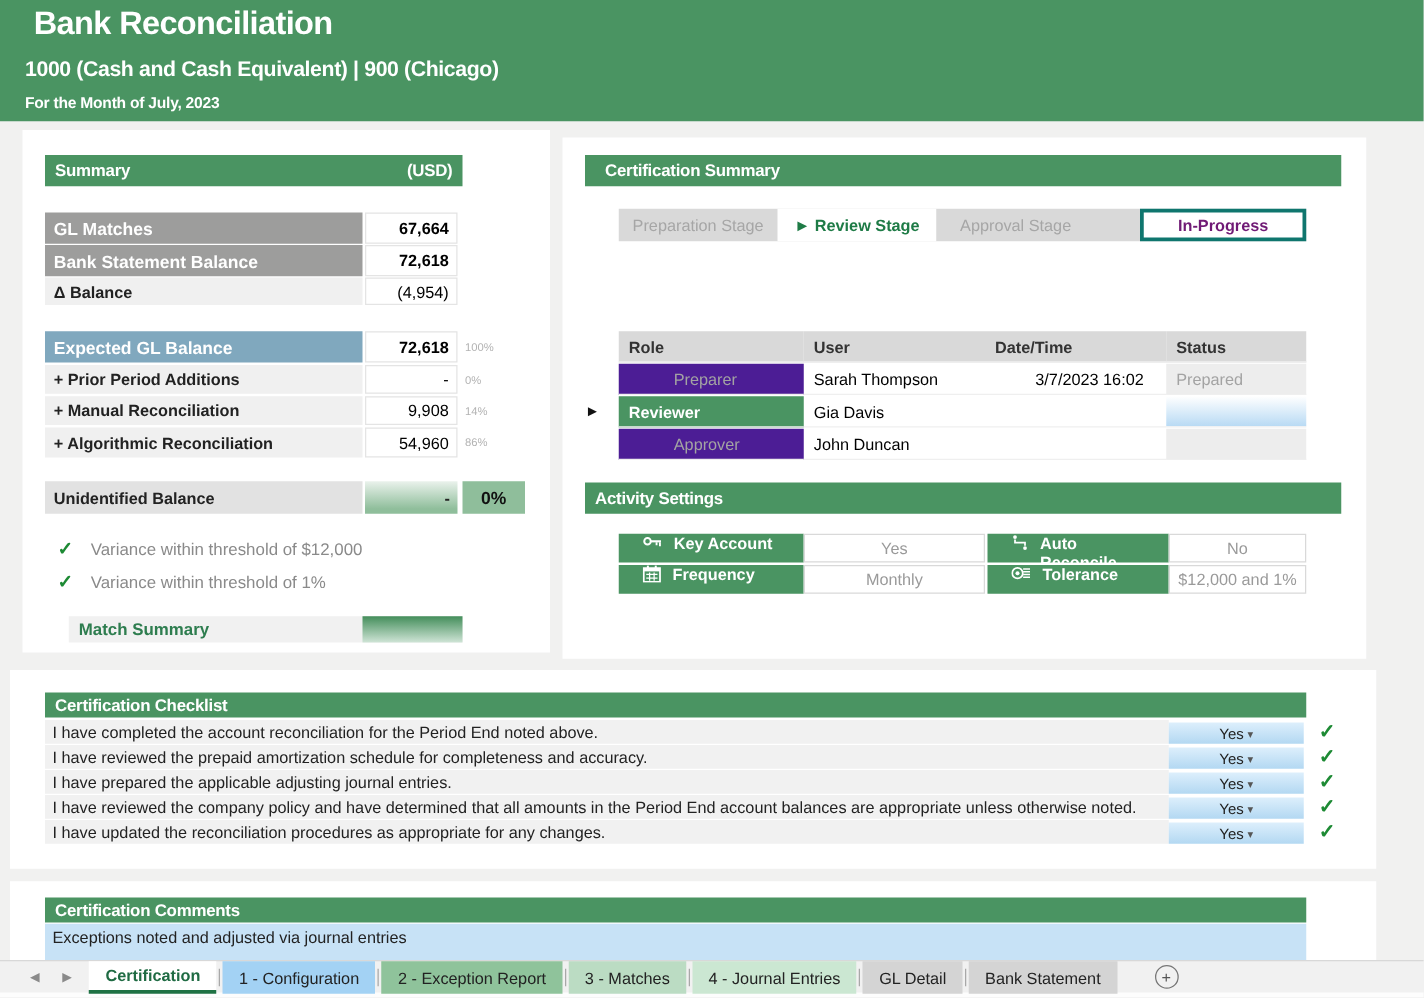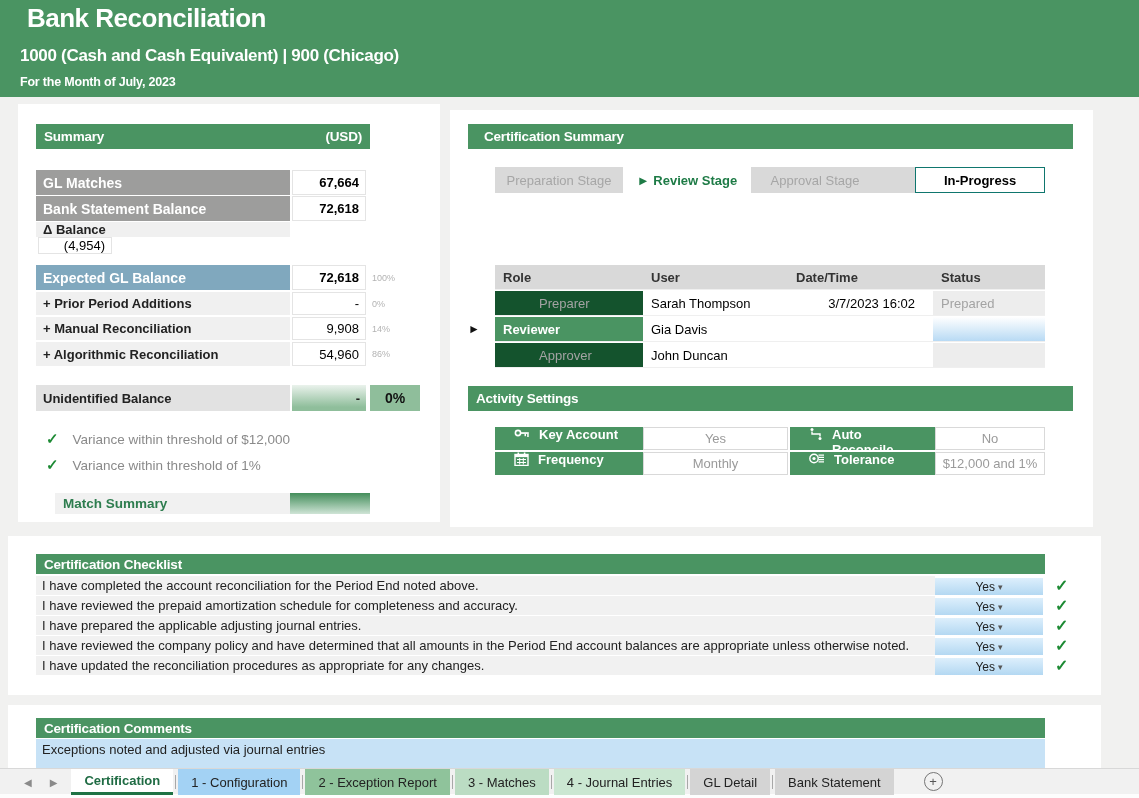--- a/index.html
+++ b/index.html
@@ -42,28 +42,28 @@
                display:flex; align-items:center; }
   .match-bar .mlabel { padding-left:8px; font-size:13.5px; font-weight:bold; color:#2E7D4F; }
   .match-block { position:absolute; left:272px; top:389px; width:80px; height:21px;
                  background:linear-gradient(180deg,#448E5B 0%,#cfe4d6 100%); }
 
   
   .cert-bar { position:absolute; left:18px; top:14px; width:605px; height:25px;padding-left:16px; }
   .stage-strip { position:absolute; left:45px; top:57px; width:550px; height:26px; background:#d9d9d9; display:flex; }
   .stage { flex:1; display:flex; align-items:center; justify-content:center; font-size:13px; color:#a6a6a6; }
   .stage.active-review { background:#fff; color:#1E7B46; font-weight:bold; }
-  .stage.status-pill { background:#fff; color:#000000; font-weight:bold; border:1px solid #0f766e;margin-left:36px; }
+  .stage.status-pill { background:#fff; color:#701a75; font-weight:bold; border:3px solid #0f766e;margin-left:36px; }
 
   .role-table { position:absolute; left:45px; top:155px; width:550px; font-size:13px; }
   .rt-row { display:flex; height:25px; margin-bottom:1px; }
   .rt-c1 { width:148px; } .rt-c2 { width:145px; } .rt-c3 { width:145px; } .rt-c4 { width:112px; }
   .rt-head .rt-cell { background:#d9d9d9; color:#333; font-weight:bold; display:flex; align-items:center; padding:0 8px; }
   .rt-cell { display:flex; align-items:center; padding:0 8px; border-bottom:1px solid #efefef; }
-  .role-muted { background:#14532d; color:#a3a3a3;padding-left:44px; }
+  .role-muted { background:#4c1d95; color:#a3a3a3;padding-left:44px; }
   .role-active { background:#4A9462; color:#fff; font-weight:bold; }
   .cell-right { justify-content:flex-end; padding-right:18px; }
   .status-muted { background:#ededed; color:#a3a3a3; }
   .status-blue { background:linear-gradient(180deg,#ffffff 0%,#b8daf4 100%); }
   .pointer-icon { position:absolute; left:18px; top:212px; font-size:12px; color:#111; }
 
   .activity-bar { position:absolute; left:18px; top:276px; width:605px; height:25px; }
   .settings-grid { position:absolute; left:45px; top:317px; width:550px; }
   .sg-row { display:flex; height:23px; margin-bottom:2px; }
   .sg-label { background:#4A9462; color:#fff; font-weight:bold; font-size:13px; display:flex;
@@ -117,21 +117,21 @@
   </div>
 
   <div class="srow" style="top:66px;height:25px;">
     <div class="lbl lbl-dark">GL Matches</div>
     <div class="val val-bold">67,664</div>
   </div>
   <div class="srow" style="top:92px;height:25px;">
     <div class="lbl lbl-dark">Bank Statement Balance</div>
     <div class="val val-bold">72,618</div>
   </div>
-  <div class="srow" style="top:118px;height:22px;flex-direction:column;">
+  <div class="srow" style="top:118px;height:22px;">
     <div class="lbl lbl-light" style="font-weight:bold;">Δ Balance</div>
     <div class="val">(4,954)</div>
   </div>
 
   <div class="srow" style="top:161px;height:25px;">
     <div class="lbl lbl-blue">Expected GL Balance</div>
     <div class="val val-bold">72,618</div>
     <div class="pct">100%</div>
   </div>
   <div class="srow" style="top:188px;height:23px;">

